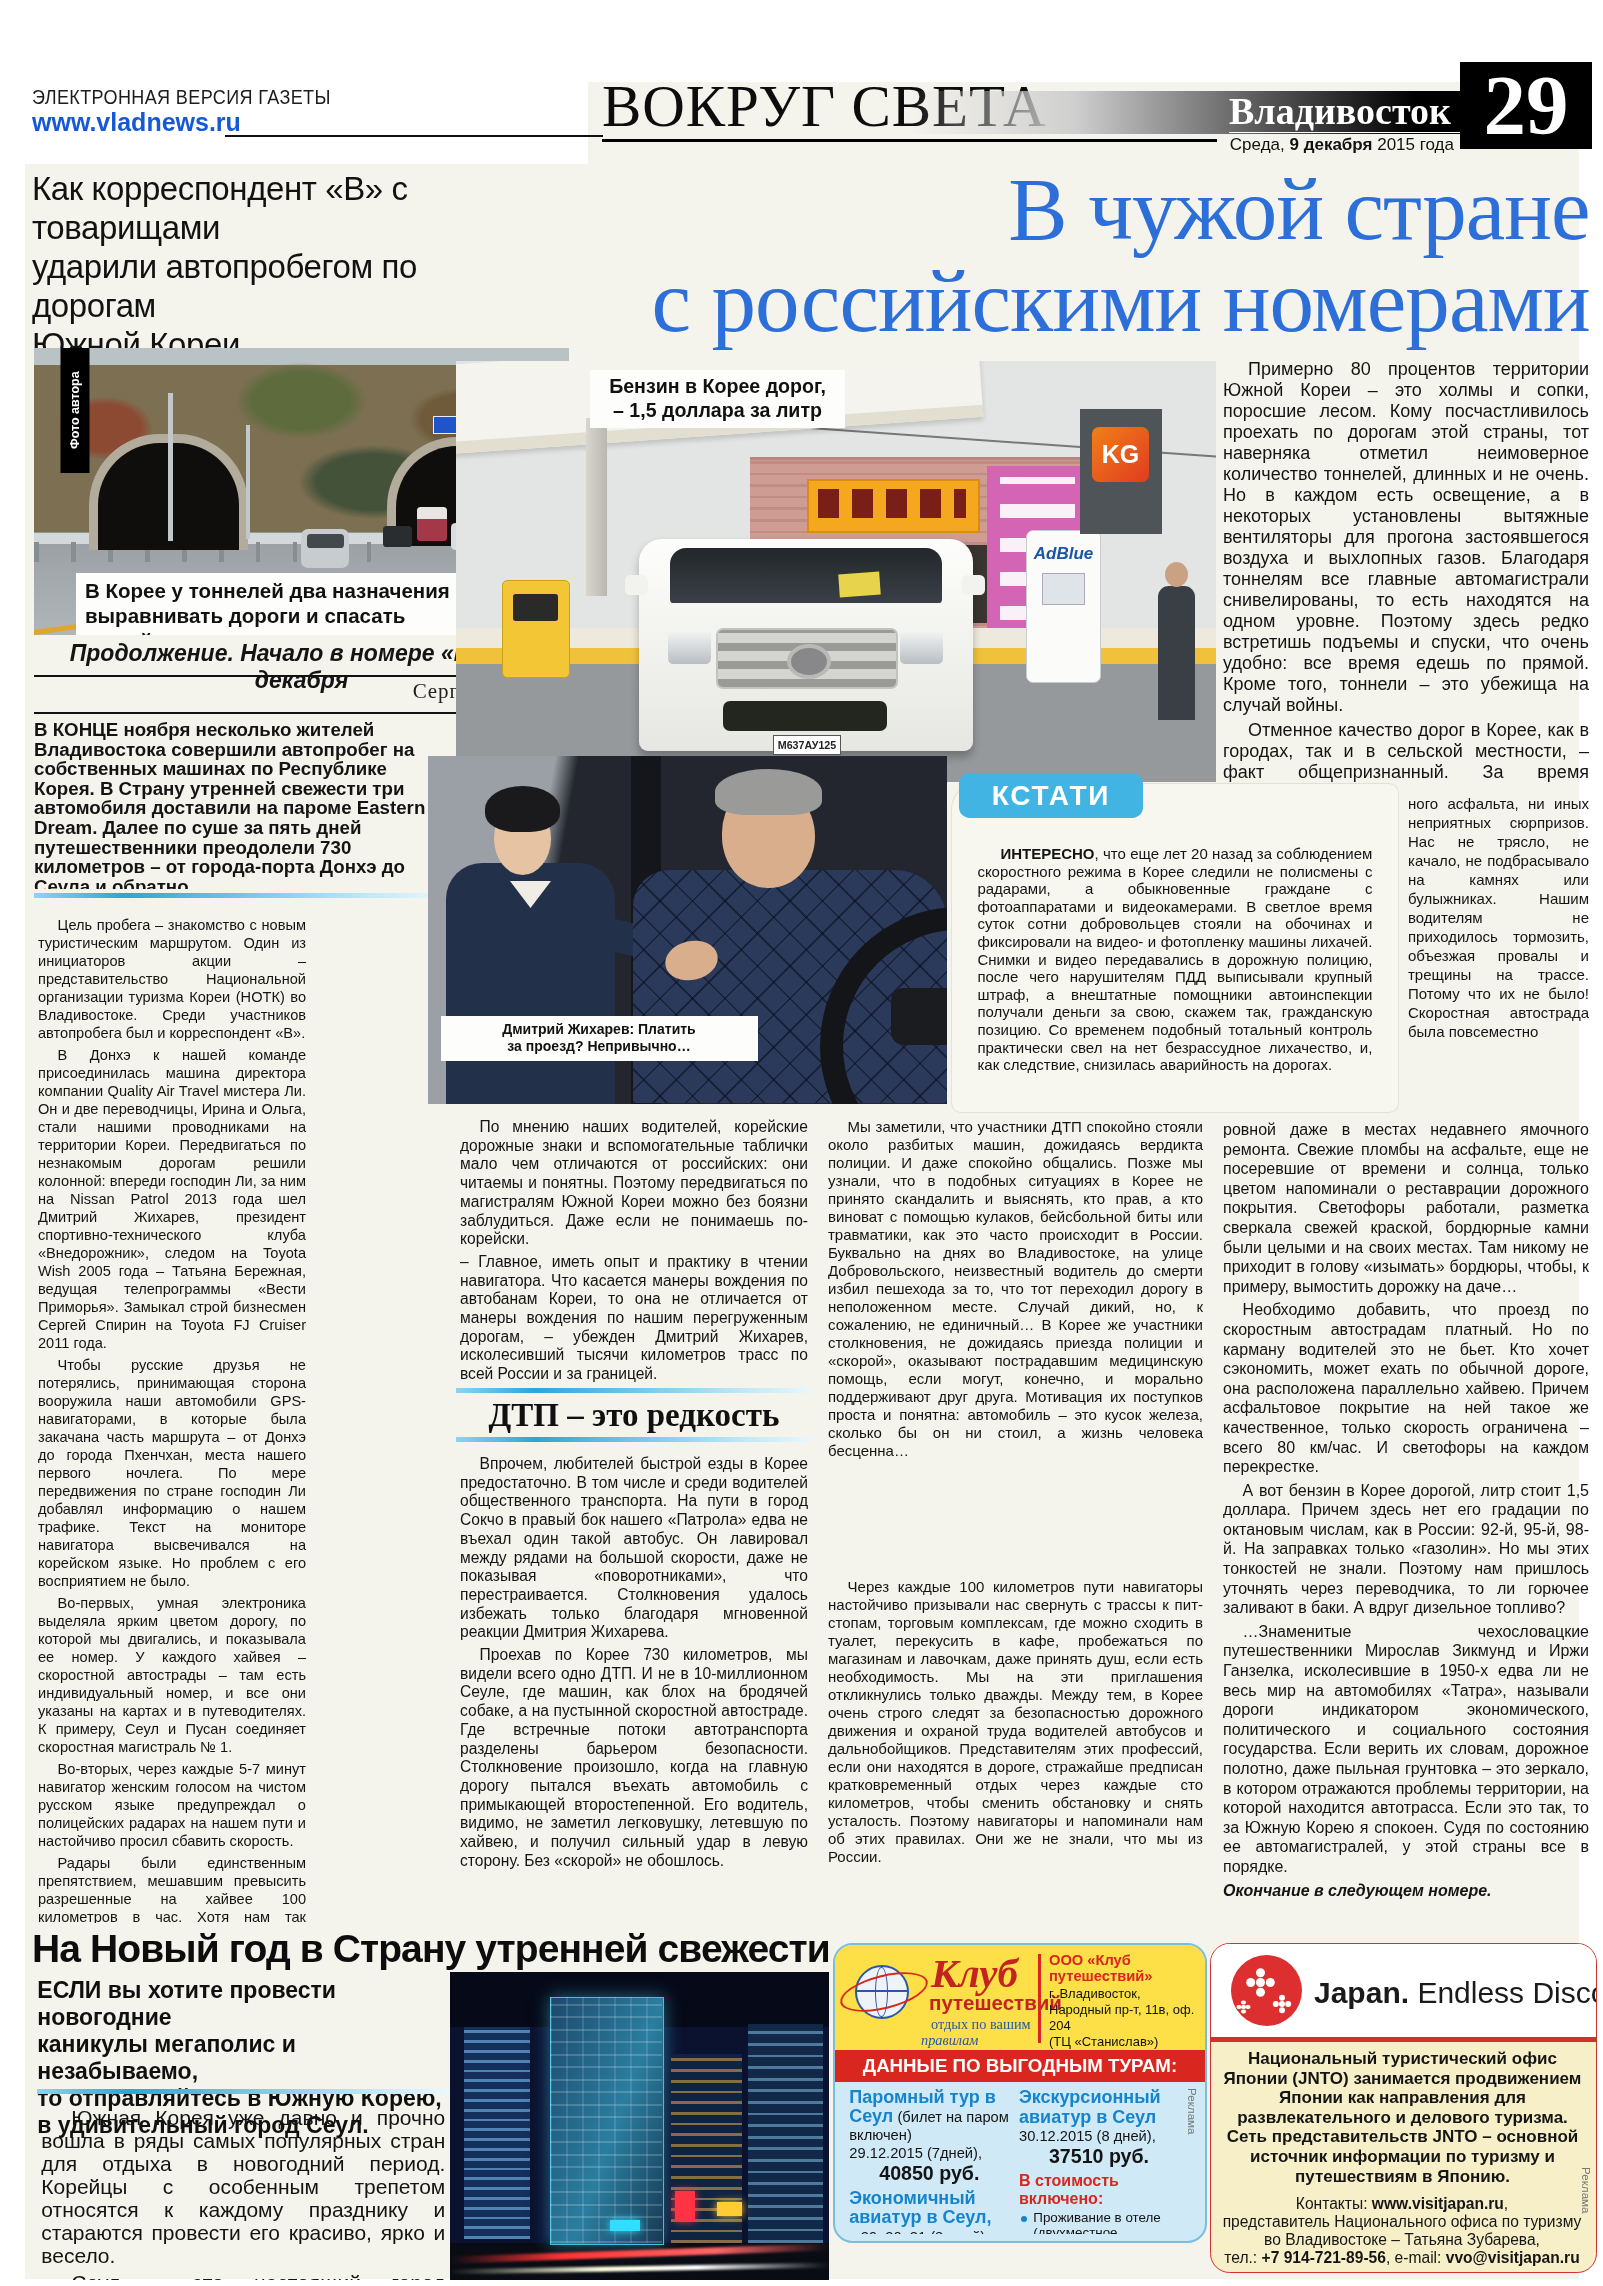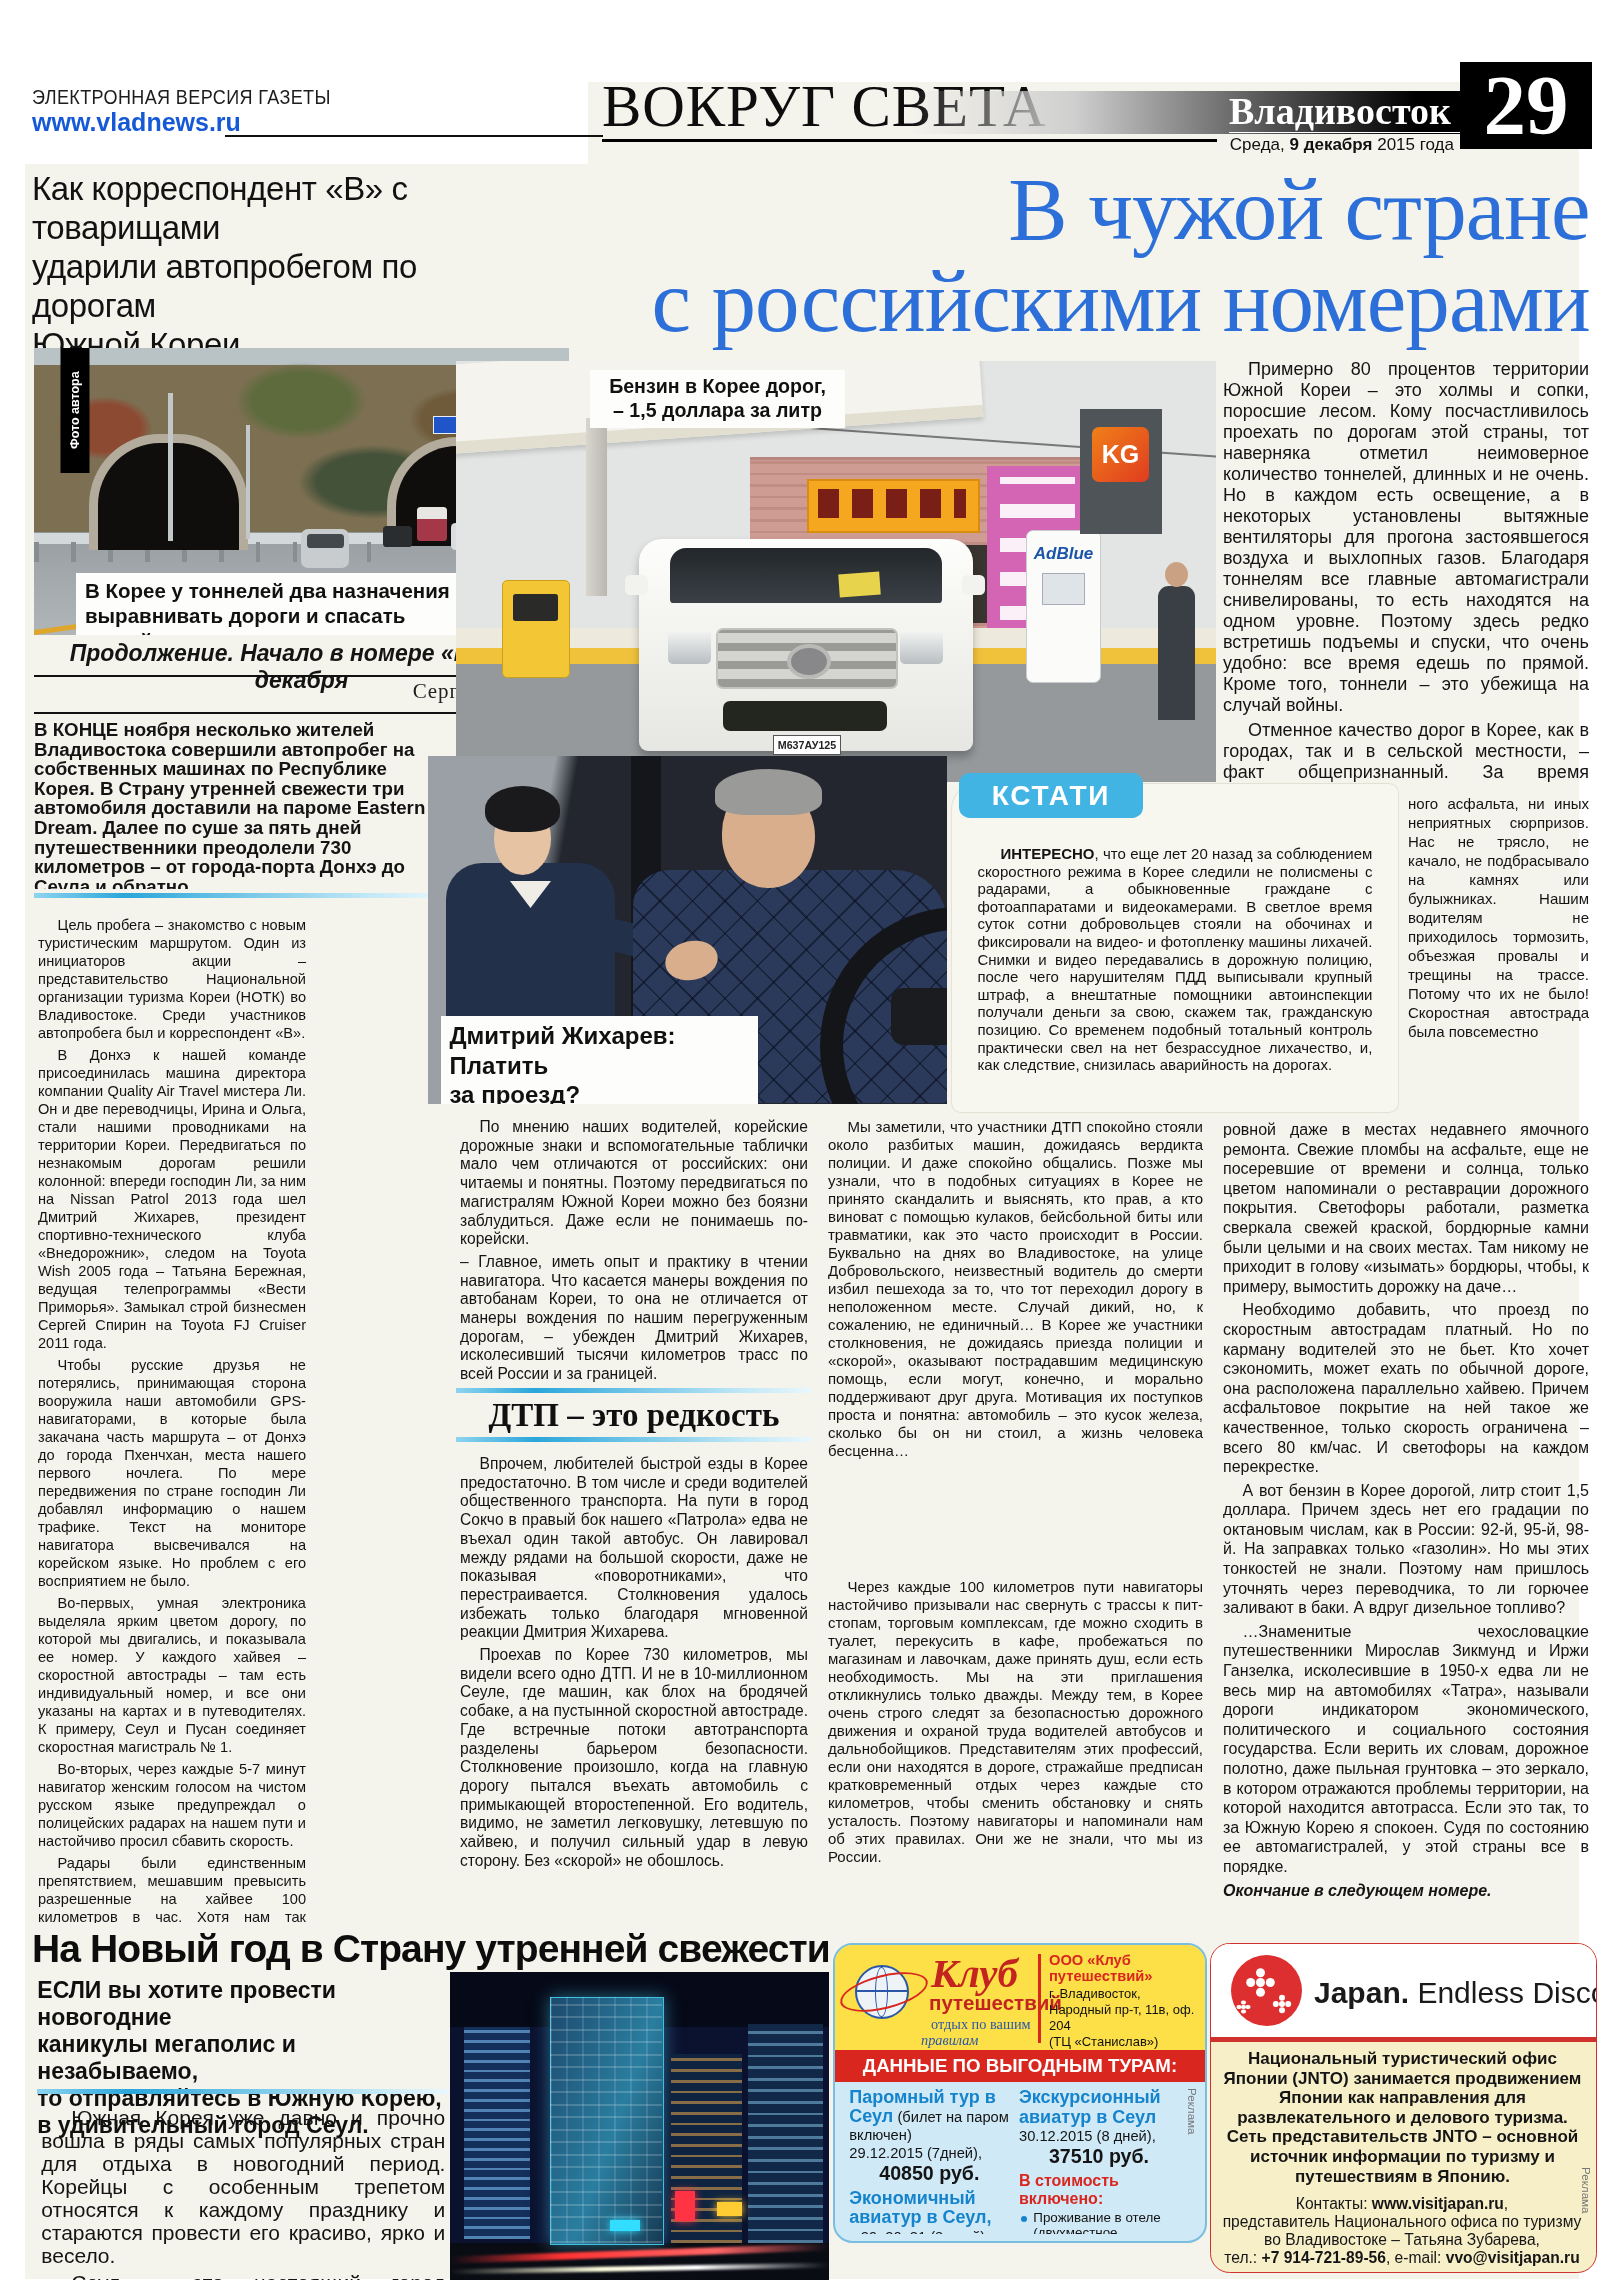--- a/index.html
+++ b/index.html
@@ -157,21 +157,21 @@
     <div class="abs" style="left:66px;top:46px;width:57px;height:73px;background:#e6c3a3;border-radius:50%;"></div>
     <div class="abs" style="left:57px;top:30px;width:75px;height:46px;background:#1a1a1c;border-radius:50% 50% 40% 40%;"></div>
     <div class="abs" style="left:116px;top:160px;width:116px;height:32px;background:#23304a;border-radius:16px;transform:rotate(14deg);"></div>
     <div class="abs" style="left:212px;top:194px;width:52px;height:27px;background:#dfe6d8;border:0.9px solid #aab49e;transform:rotate(-10deg);"></div>
     <div class="abs" style="left:205px;top:114px;width:314px;height:233px;background:#2b3a5a;background-image:repeating-linear-gradient(45deg,rgba(8,14,28,.55) 0 1.8px,transparent 1.8px 23px),repeating-linear-gradient(-45deg,rgba(8,14,28,.55) 0 1.8px,transparent 1.8px 23px);border-radius:36px 53px 0 0;"></div>
     <div class="abs" style="left:294px;top:27px;width:93px;height:105px;background:#d8ae8c;border-radius:48% 52% 50% 50%;"></div>
     <div class="abs" style="left:287px;top:12.5px;width:107px;height:46px;background:#9a9a98;border-radius:50% 50% 30% 30%;"></div>
     <div class="abs" style="left:237px;top:185px;width:53px;height:39px;background:#d8ae8c;border-radius:50%;transform:rotate(-12deg);"></div>
     <div class="abs" style="left:392px;top:151px;width:232px;height:232px;border:23px solid #141519;border-radius:50%;background:transparent;"></div>
     <div class="abs" style="left:463px;top:232px;width:71px;height:57px;background:#1a1c20;border-radius:12.5px;"></div>
-    <div class="abs cap" style="left:12.5px;top:260px;width:299px;font-size:24px;">
+    <div class="abs cap" style="left:12.5px;top:260px;width:299px;font-size:14px;text-align:center;">
       <div>Дмитрий Жихарев: Платить</div>
       <div>за проезд? Непривычно…</div>
     </div>
   </div>
 
   <div class="abs" style="left:952px;top:784px;width:446px;height:328px;background:#f7f6ef;border-radius:25px 9px 9px 9px;box-shadow:0 0 0 0.9px #e3e1d4;">
     <div class="abs col clip" style="left:21.4px;top:57px;width:403px;height:260px;font-size:15px;line-height:17.6px;">
       <p class="ni" style="text-indent:23px;">
         <span class="b">ИНТЕРЕСНО</span><span>, что еще лет 20 назад за соблюдением скоростного режима в Корее следили не полисмены с радарами, а обыкновенные граждане с фотоаппаратами и видеокамерами. В светлое время суток сотни добровольцев стояли на обочинах и фиксировали на видео- и фотопленку машины лихачей. Снимки и видео передавались в дорожную полицию, после чего нарушителям ПДД выписывали крупный штраф, а внештатные помощники автоинспекции получали деньги за свою, скажем так, гражданскую позицию. Со временем подобный тотальный контроль практически свел на нет безрассудное лихачество, и, как следствие, снизилась аварийность на дорогах.</span>
       </p>

